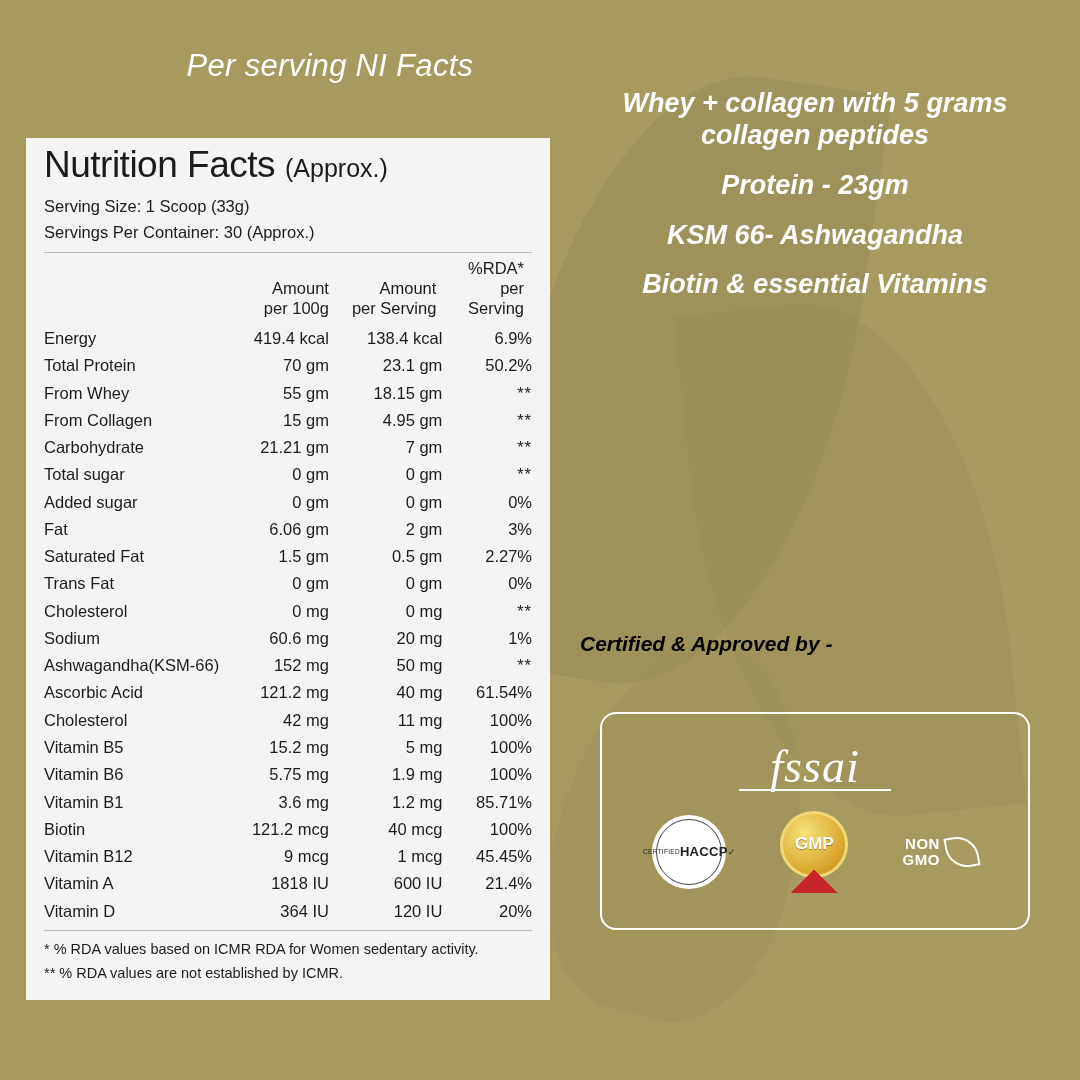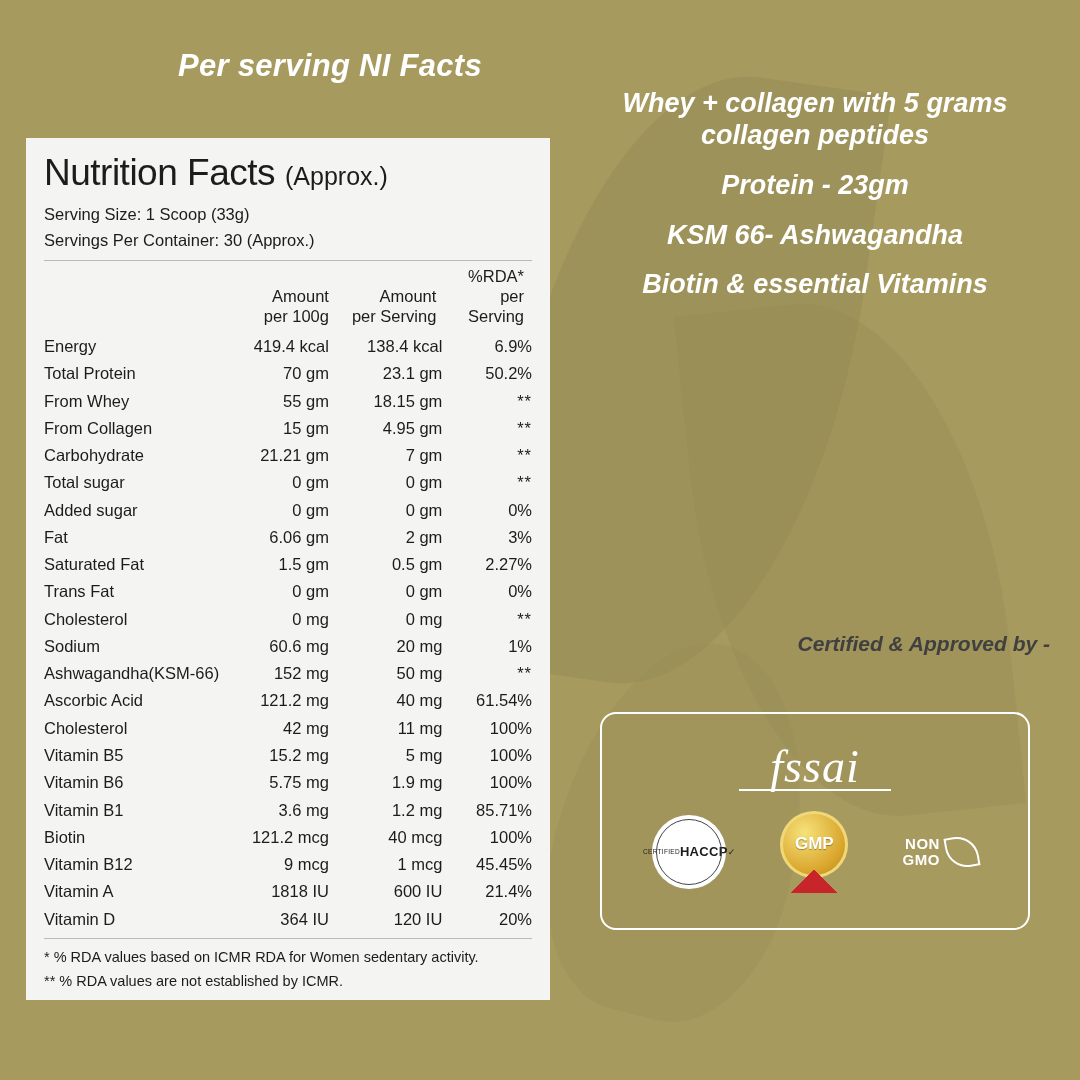--- a/index.html
+++ b/index.html
@@ -50,34 +50,34 @@
 
   .page-title {
     position: absolute;
     left: 0;
     top: 48px;
     width: 660px;
     text-align: center;
     color: #ffffff;
     font-size: 31px;
     font-style: italic;
-    font-weight: bold;
+    font-weight: normal;
     letter-spacing: 0.3px;
   }
 
   
   .nf-panel {
     position: absolute;
     left: 26px;
     top: 138px;
     width: 524px;
     height: 862px;
     background: #f4f4f2;
     box-sizing: border-box;
-    padding: 14px 18px 10px 18px;
+    padding: 6px 18px 10px 18px;
     color: #1c1c1c;
   }
   .nf-head {
     display: flex;
     align-items: baseline;
     gap: 10px;
   }
   .nf-title {
     font-size: 37px;
     letter-spacing: -0.5px;
@@ -149,22 +149,22 @@
     font-size: 27px;
     line-height: 1.18;
     margin-bottom: 18px;
   }
 
   .certified-label {
     position: absolute;
     left: 580px;
     top: 632px;
     width: 470px;
-    text-align: right;
-    color: #404040;
+    text-align: left;
+    color: #000000;
     font-style: italic;
     font-weight: bold;
     font-size: 21px;
   }
 
   .cert-box {
     position: absolute;
     left: 600px;
     top: 712px;
     width: 430px;

